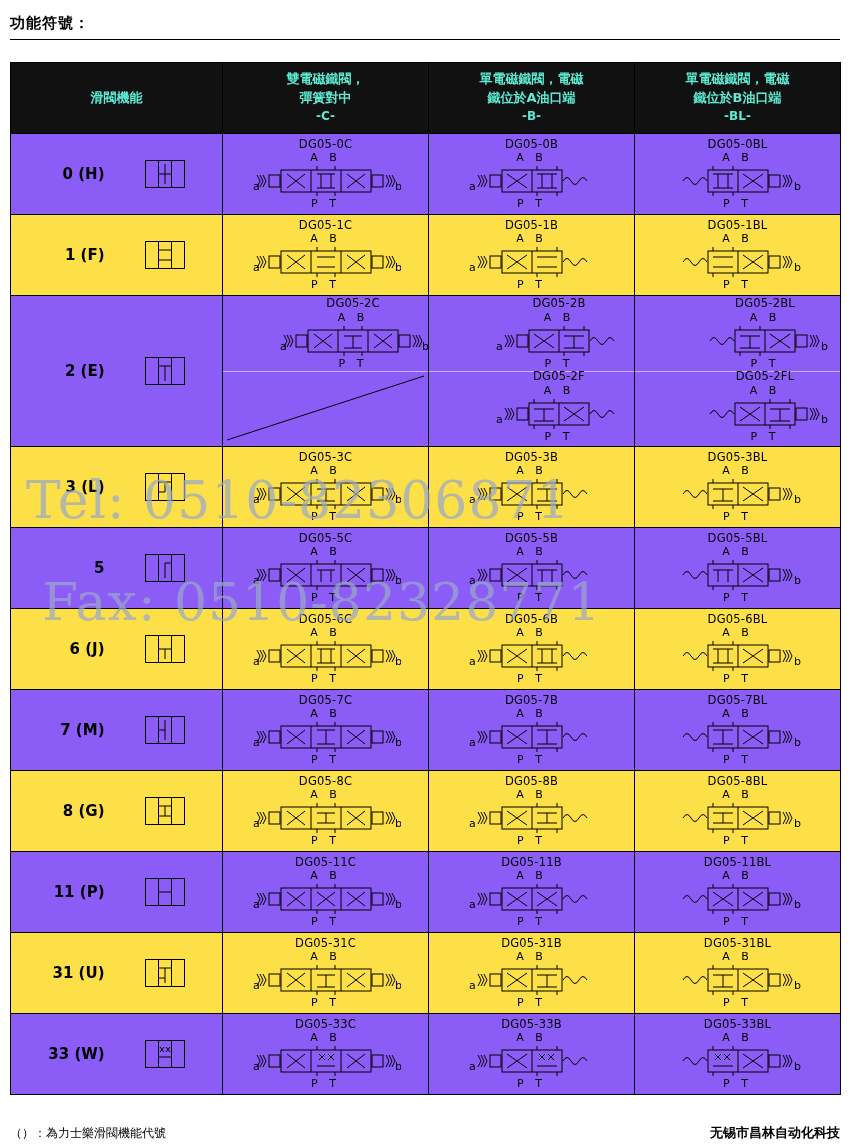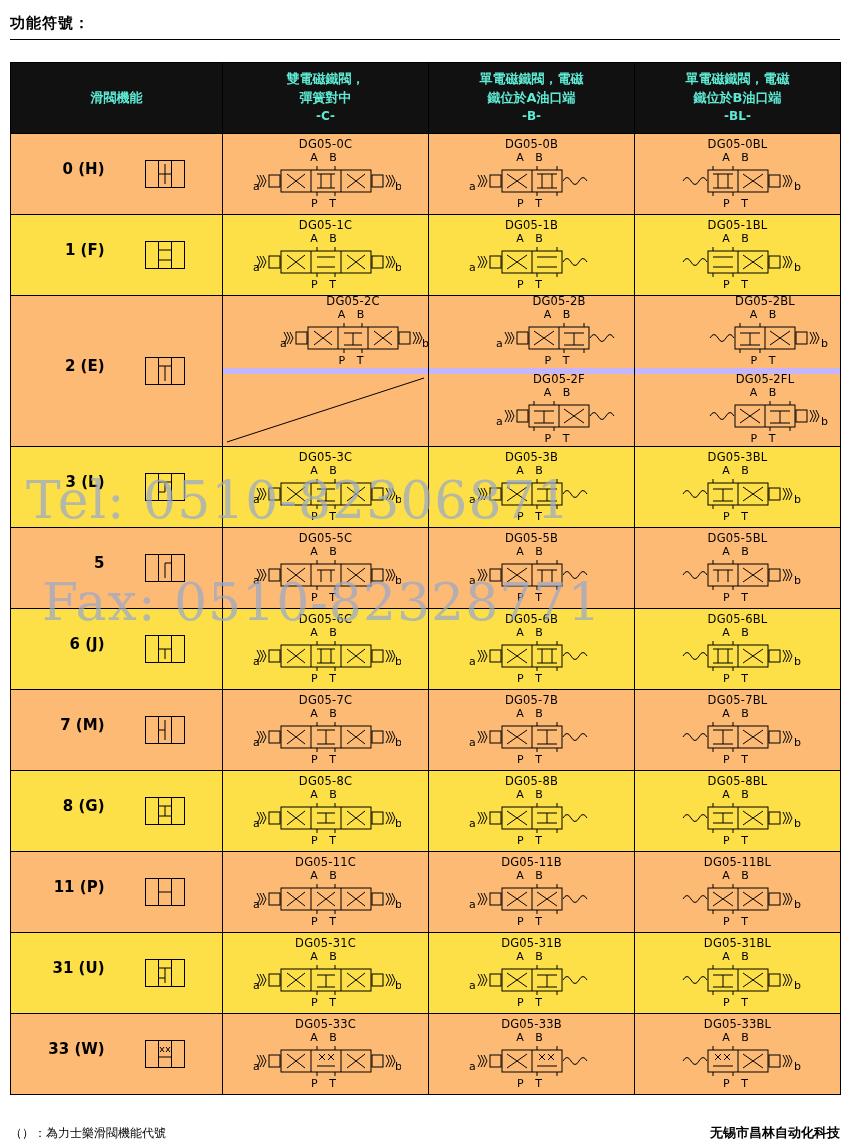--- a/index.html
+++ b/index.html
@@ -62,30 +62,30 @@
     display: block;
     font-size: 12px;
   }
 
   col.c-fn { width: 212px; }
   col.c-c  { width: 206px; }
   col.c-b  { width: 206px; }
   col.c-bl { width: 206px; }
 
   tbody tr.shade td { background: #ededed; }
-  tbody tr td { background: #fdba74; height: 80px; }
+  tbody tr td { background: #8b5cf6; height: 80px; }
   tbody tr.shade td { background: #fde047; }
 
   
   .fn-cell {
     position: relative;
   }
   .fn-inner {
     display: flex;
-    align-items: flex-start;
+    align-items: center;
     justify-content: center;
     gap: 40px;
   }
   .fn-label {
     font-size: 15px;
     font-weight: bold;
     min-width: 56px;
     text-align: right;
   }
   .fn-box {
@@ -117,21 +117,21 @@
   .dia svg { display: block; margin: 0 auto; }
 
   .split-cell { padding: 0; }
   .split-half {
     height: 72px;
     display: flex;
     align-items: center;
     justify-content: flex-end;
     position: relative;
   }
-  .split-half + .split-half { border-top: 6px solid #c4b5fd; }
+  .split-half + .split-half { border-top: 1px solid #c4b5fd; }
 
   .diag-slash { width: 100%; height: 72px; }
 
   
   .footer {
     position: absolute;
     left: 10px;
     top: 1112px;
     width: 830px;
     display: flex;

